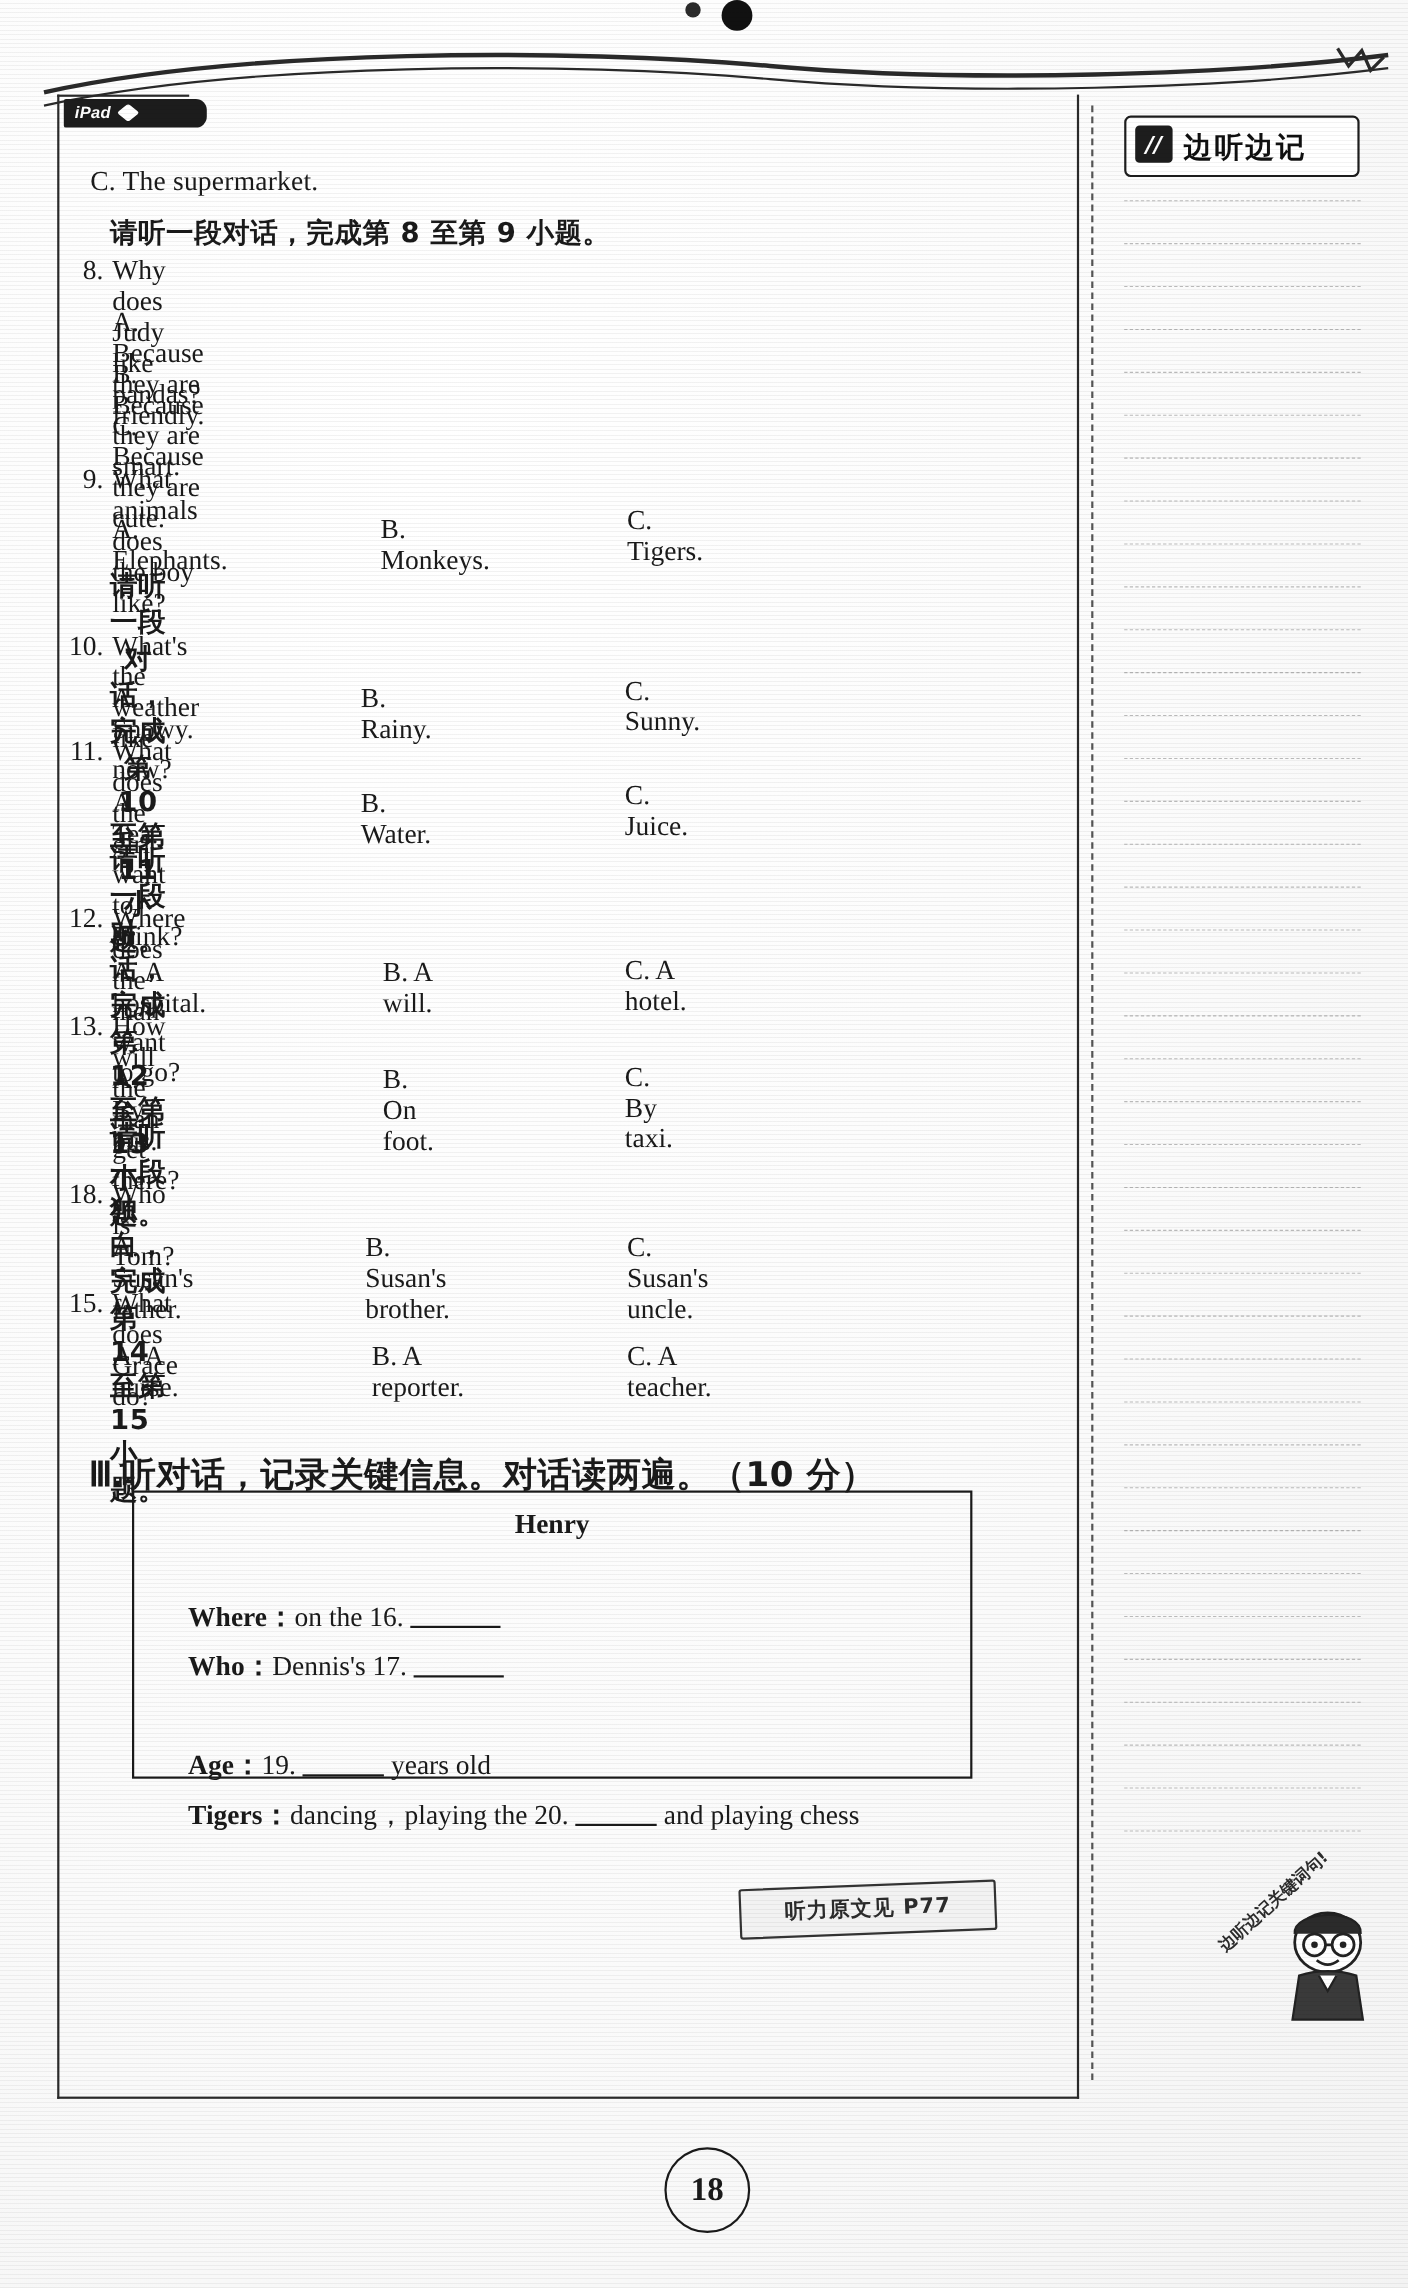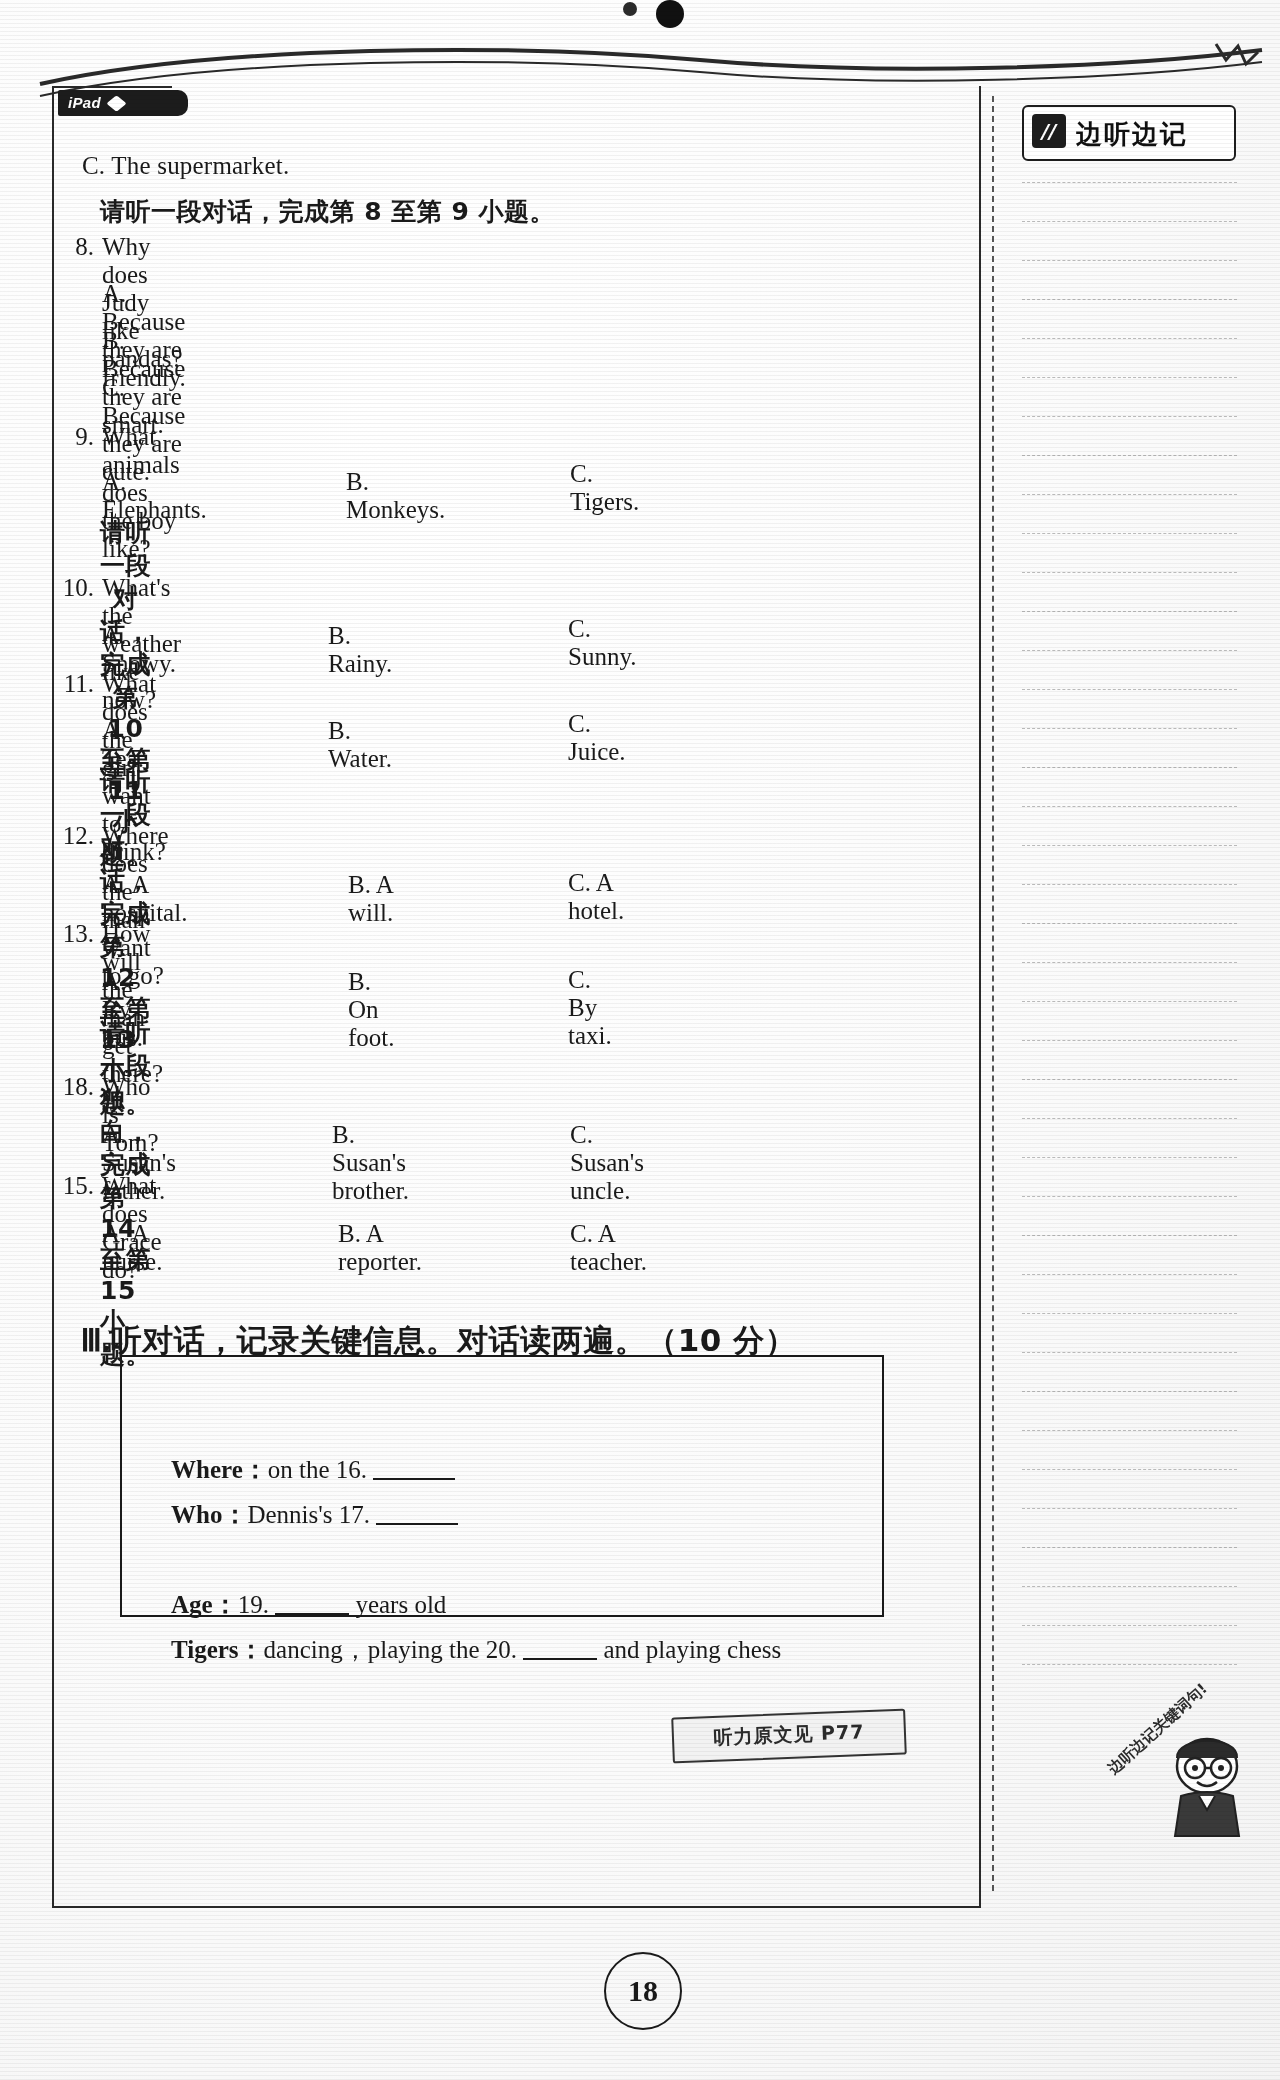--- a/index.html
+++ b/index.html
@@ -409,20 +409,21 @@
     <span class="opt" style="left:290px;">B. A reporter.</span>
     <span class="opt" style="left:522px;">C. A teacher.</span>
   </div>
 </div>
 
 <div class="sec3" style="top:1284px;">
   <span class="rom">Ⅲ.</span><span>听对话，记录关键信息。对话读两遍。（10 分）</span>
 </div>
 
 <div class="notebox">
+  <div class="title">Henry</div>
 
   <div class="nrow" style="top:68px;">
     <span class="nlabel">Where：</span><span>on the 16.</span> <span class="blank"></span>
   </div>
   <div class="nrow" style="top:113px;">
     <span class="nlabel">Who：</span><span>Dennis's 17.</span> <span class="blank"></span>
   </div>
   <div class="nrow" style="top:203px;">
     <span class="nlabel">Age：</span><span>19.</span> <span class="blank blank-short"></span><span> years old</span>
   </div>

